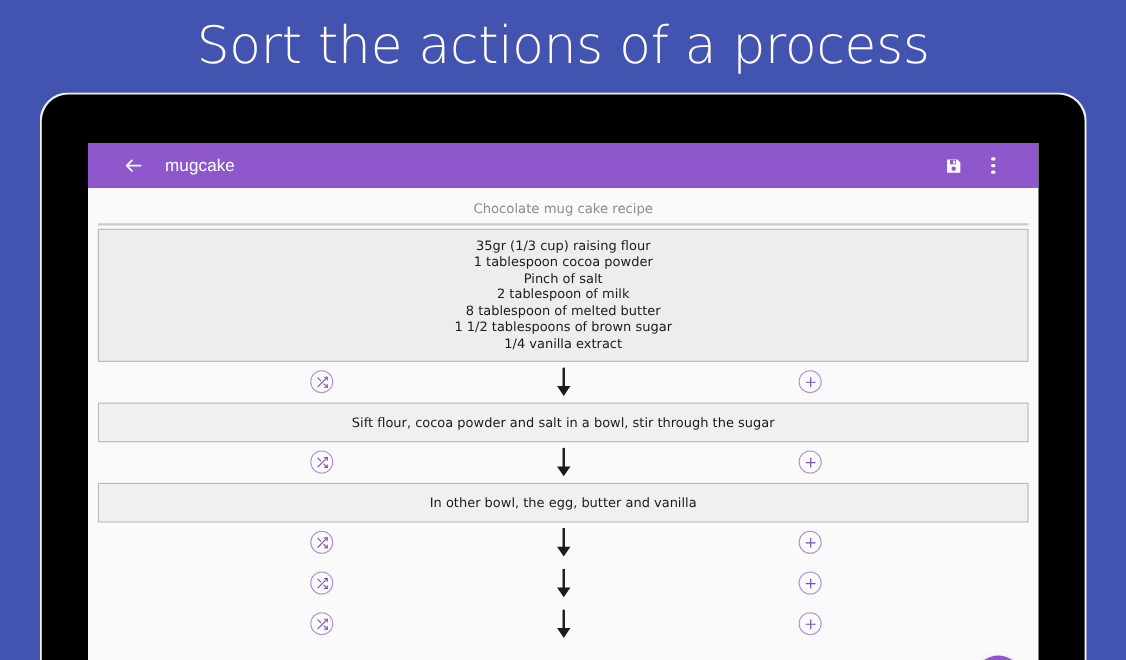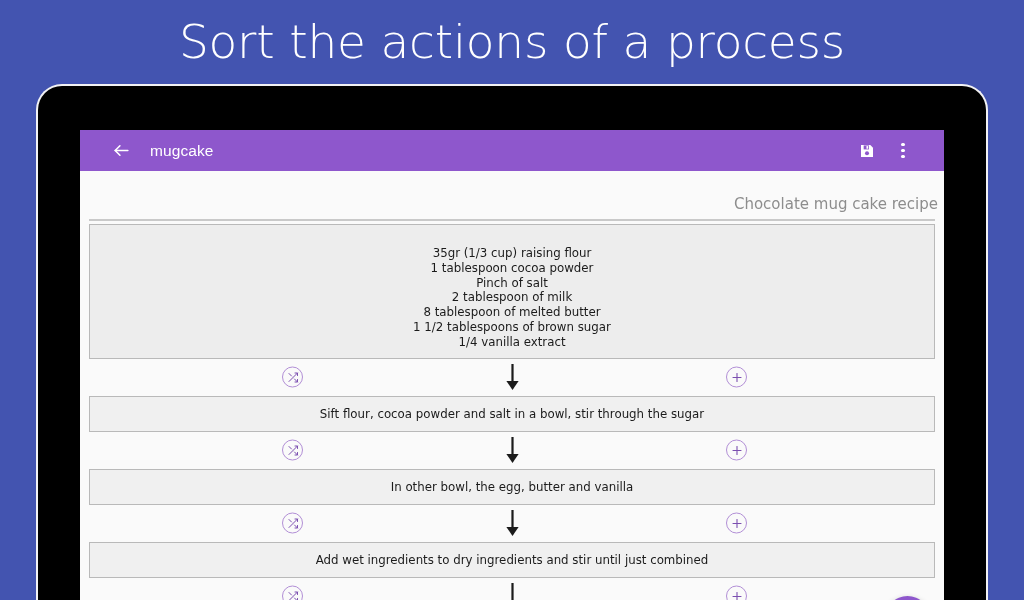--- a/index.html
+++ b/index.html
@@ -103,39 +103,39 @@
 
   
   .content {
     position: relative;
     height: 479px;
     background: #fafafa;
     padding: 0 6px;
   }
 
   .recipe-title {
-    text-align: right;
-    font-size: 15px;
+    text-align: center;
+    font-size: 12px;
     color: #8d8d8d;
-    padding-top: 24px;
+    padding-top: 12px;
     padding-bottom: 6px;
     font-family: "DejaVu Sans", sans-serif;
   }
 
   .title-rule {
     height: 2px;
     background: #c9c9c9;
     margin: 0 3px 3px 3px;
   }
 
   .ingredients-box {
     margin: 0 3px;
     border: 1px solid #b9b9b9;
     background: #ededed;
-    padding: 21px 0 8px 0;
+    padding: 7px 0 8px 0;
     text-align: center;
   }
 
   .ingredient-line {
     font-size: 11.8px;
     color: #1b1b1b;
     line-height: 14.8px;
     font-family: "DejaVu Sans", sans-serif;
   }
 
@@ -318,23 +318,20 @@
           <polygon points="7.5,26 1.4,17 13.6,17" fill="#1b1b1b"></polygon>
         </svg>
         <div class="circle-btn add">
           <svg width="12" height="12" viewBox="0 0 24 24" fill="none" stroke="#7b4fb0" stroke-width="2.2" stroke-linecap="round">
             <line x1="12" y1="4" x2="12" y2="20"></line>
             <line x1="4" y1="12" x2="20" y2="12"></line>
           </svg>
         </div>
       </div>
 
-      <div class="step-box">
-        <span class="step-text">Add wet ingredients to dry ingredients and stir until just combined</span>
-      </div>
 
       <div class="connector">
         <div class="circle-btn shuffle">
           <svg width="12" height="12" viewBox="0 0 24 24" fill="none" stroke="#7b4fb0" stroke-width="2" stroke-linecap="round" stroke-linejoin="round">
             <polyline points="16,3 21,3 21,8"></polyline>
             <line x1="4" y1="20" x2="21" y2="3"></line>
             <polyline points="21,16 21,21 16,21"></polyline>
             <line x1="15" y1="15" x2="21" y2="21"></line>
             <line x1="4" y1="4" x2="9" y2="9"></line>
           </svg>

